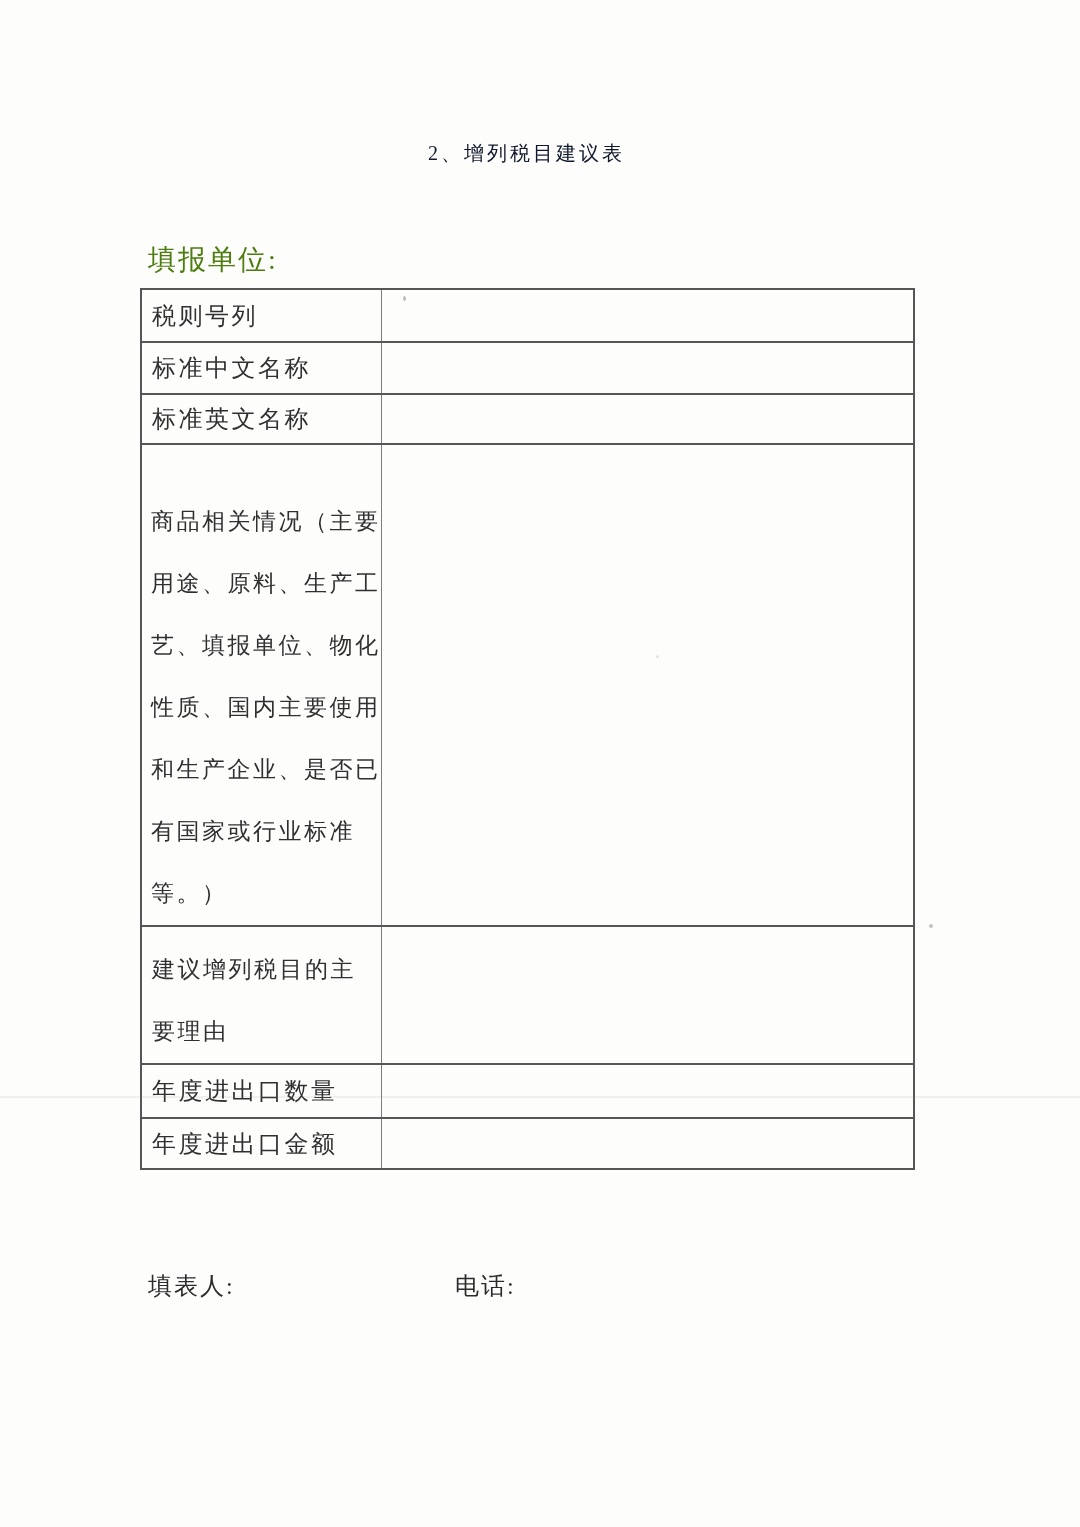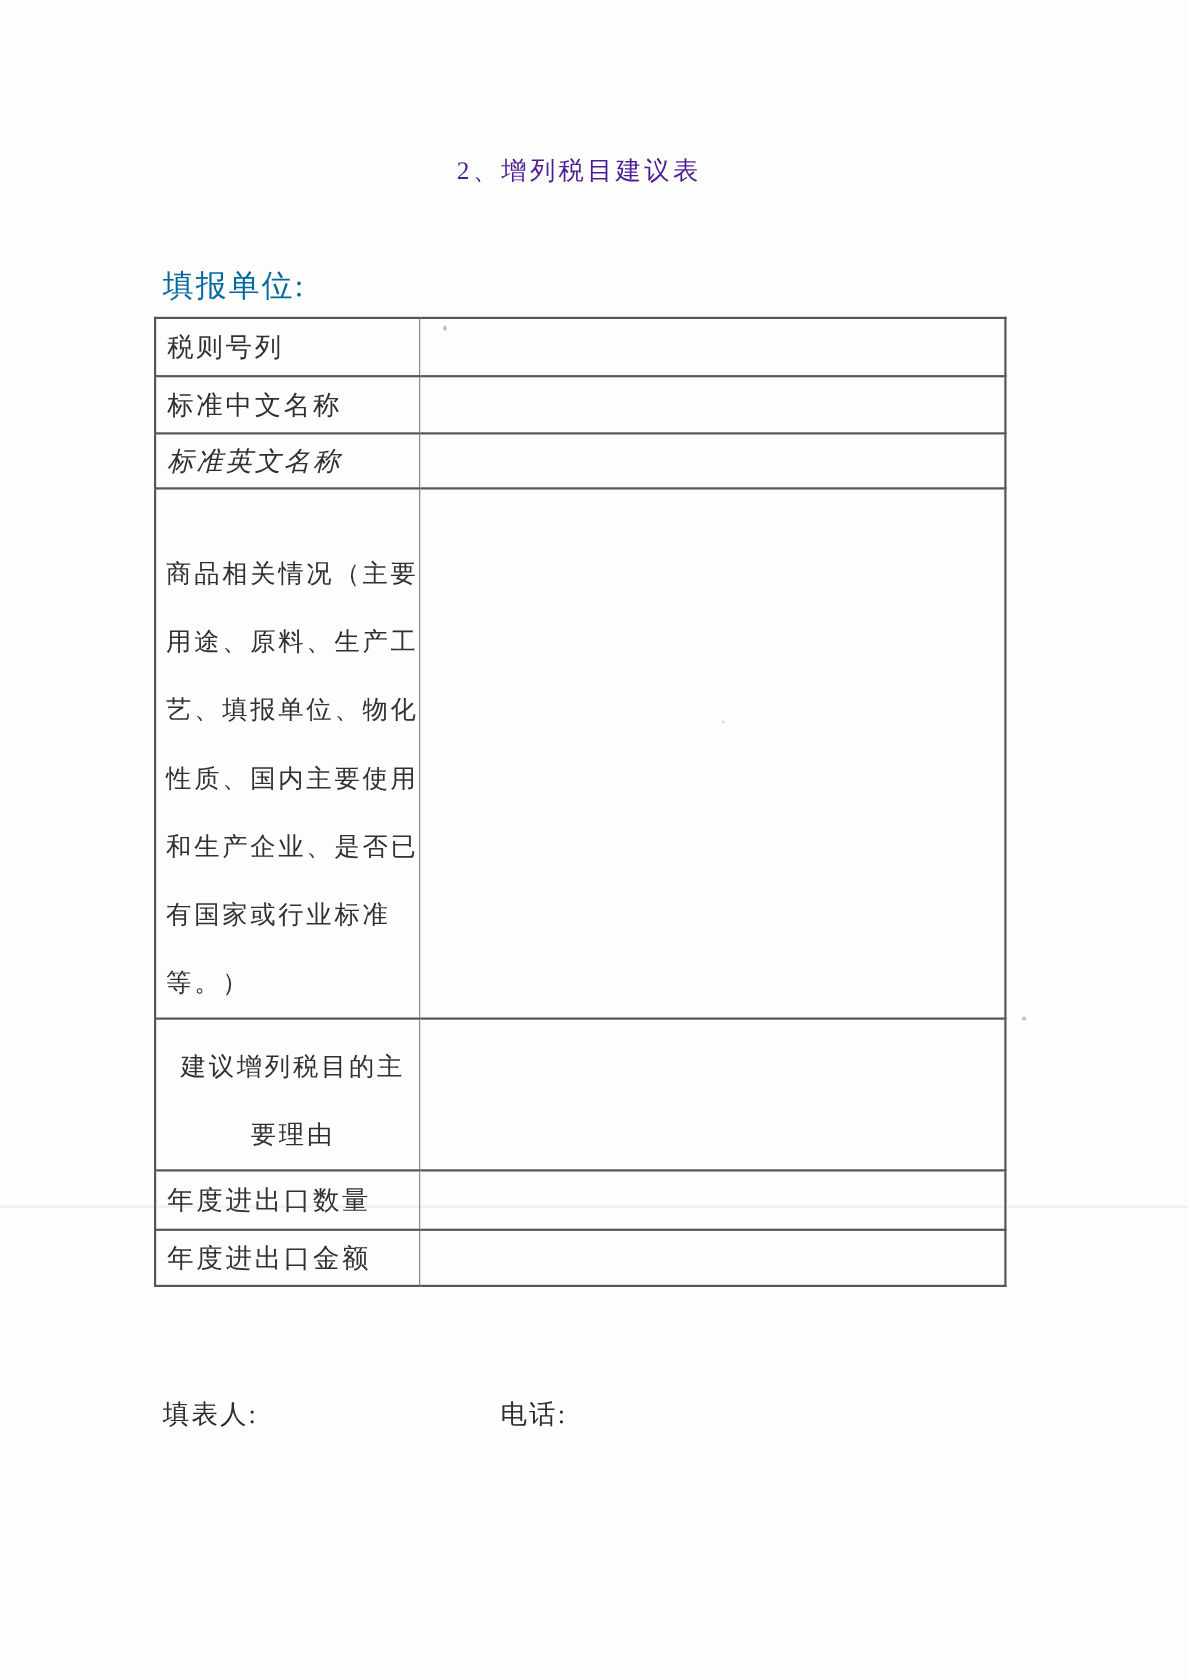--- a/index.html
+++ b/index.html
@@ -15,31 +15,31 @@
     overflow: hidden;
     font-family: "Liberation Serif", serif;
     color: #2e2e2e;
   }
   .doc-title {
     position: absolute;
     top: 140px;
     left: 140px;
     width: 773px;
     text-align: center;
-    font-size: 23px;
+    font-size: 20px;
     letter-spacing: 3px;
-    color: #4c1d95;
+    color: #0f172a;
   }
   .unit-label {
     position: absolute;
     top: 241px;
     left: 148px;
     font-size: 28px;
     letter-spacing: 2px;
-    color: #0369a1;
+    color: #4d7c0f;
   }
   table.form-table {
     position: absolute;
     top: 288px;
     left: 140px;
     width: 773px;
     border-collapse: collapse;
     table-layout: fixed;
   }
   col.c1 { width: 240px; }
@@ -58,23 +58,23 @@
     color: #303030;
     padding-left: 10px;
     vertical-align: middle;
   }
   table.form-table td.value-cell {
     border-right: 2px solid #565656;
     border-left: 1px solid #7d7d7d;
   }
   tr.r0 { height: 53px; }
   tr.r1 { height: 52px; }
-  tr.r2 { height: 50px; font-style: italic; }
+  tr.r2 { height: 50px; }
   tr.r3 { height: 395px; margin-top: 24px; }
-  tr.r4 { height: 133px; text-align: center; }
+  tr.r4 { height: 133px; }
   tr.r5 { height: 54px; }
   tr.r6 { height: 51px; }
   tr.r3 td.label-cell {
     vertical-align: top;
     padding-top: 46px;
     padding-left: 9px;
   }
   tr.r4 td.label-cell {
     vertical-align: top;
     padding-top: 12px;

